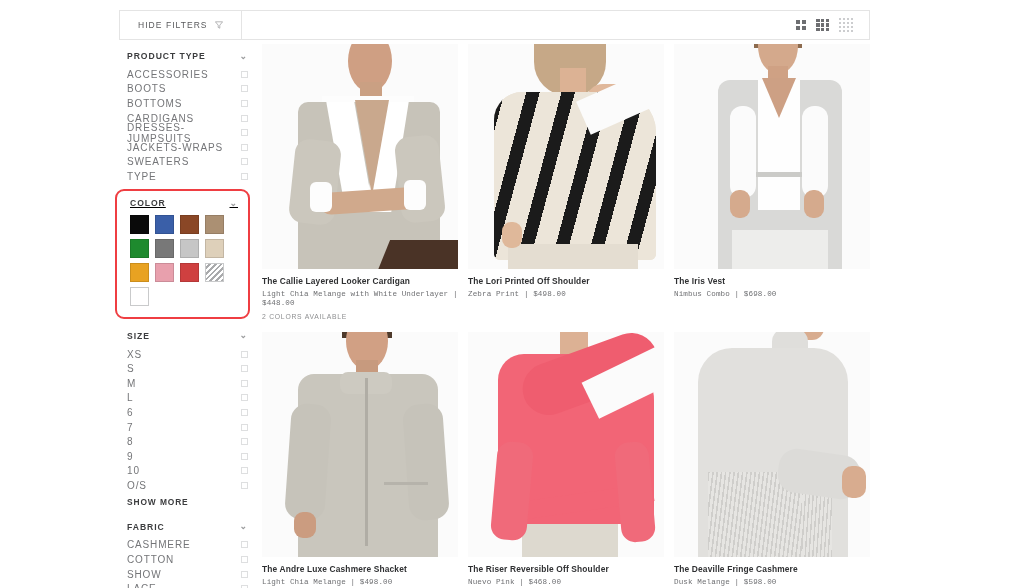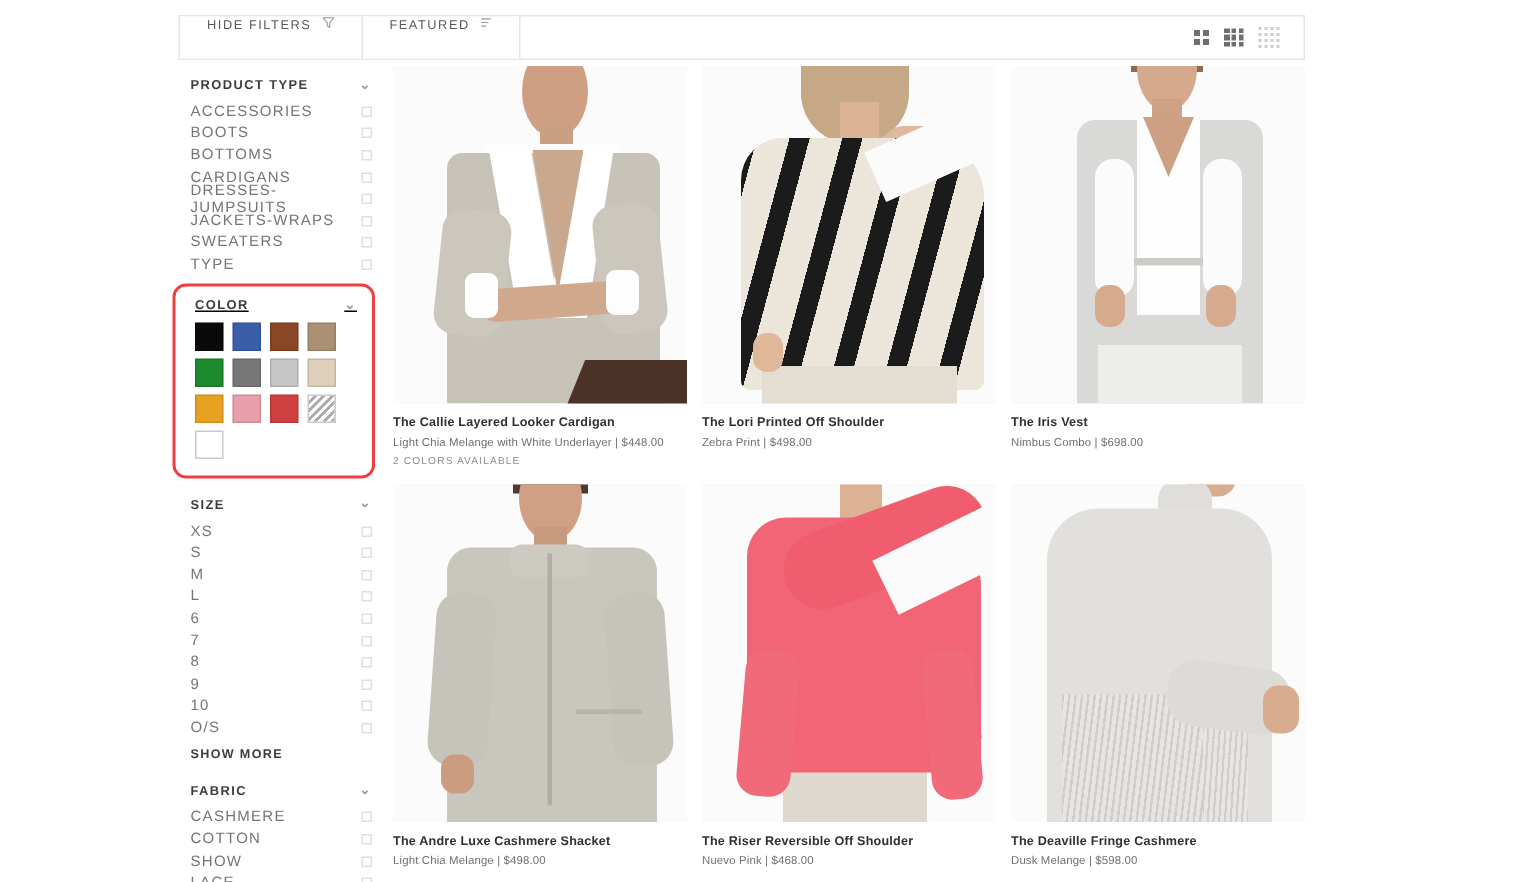--- a/index.html
+++ b/index.html
@@ -19,21 +19,21 @@
   #toolbar {
     position: absolute;
     left: 119px; top: 10px;
     width: 751px; height: 30px;
     border: 1px solid #e4e4e4;
     background: #fff;
     display: flex;
     align-items: stretch;
   }
   .tb-btn {
-    display: flex; align-items: flex-start; gap: 7px;
+    display: flex; align-items: center; gap: 7px;
     padding: 0 18px;
     border-right: 1px solid #e4e4e4;
     font-size: 8.5px;
     letter-spacing: 1.05px;
     color: #58595b;
     white-space: nowrap;
     cursor: pointer;
     background: #fff;
   }
   .tb-ico { display: inline-block; line-height: 0; }
@@ -143,20 +143,21 @@
     letter-spacing: 0.15px;
     margin-top: 7px;
     line-height: 1.2;
   }
   .p-desc {
     font-size: 7.6px;
     color: #6f7073;
     letter-spacing: 0.1px;
     margin-top: 4px;
     line-height: 1.2;
+    font-family: Liberation Mono, monospace;
   }
   .p-colors {
     font-size: 6.8px;
     color: #8d8e90;
     letter-spacing: 0.75px;
     margin-top: 5px;
   }
 
   
   .bg-w { position: absolute; inset: 0; background: #fbfbfb; }
@@ -253,28 +254,20 @@
 <body>
 
 <div id="page">
 
   <div id="toolbar">
     <div class="tb-btn">
       <span>HIDE FILTERS</span>
       <span class="tb-ico">
         <svg width="8" height="8" viewBox="0 0 10 10">
             <path d="M0.5 1h9L6 5.2V9L4 8V5.2z" fill="none" stroke="#9a9b9d" stroke-width="0.9"></path>
-          </svg>
-      </span>
-    </div>
-    <div class="tb-btn">
-      <span>FEATURED</span>
-      <span class="tb-ico">
-        <svg width="8" height="8" viewBox="0 0 10 10">
-            <path d="M1 2h8M1 5h6M1 8h4" stroke="#9a9b9d" stroke-width="0.9"></path>
           </svg>
       </span>
     </div>
     <div id="tb-spacer"></div>
     <div id="view-icons">
       <span class="vw vw-2">
           <i></i>
           <i></i>
           <i></i>
           <i></i>

